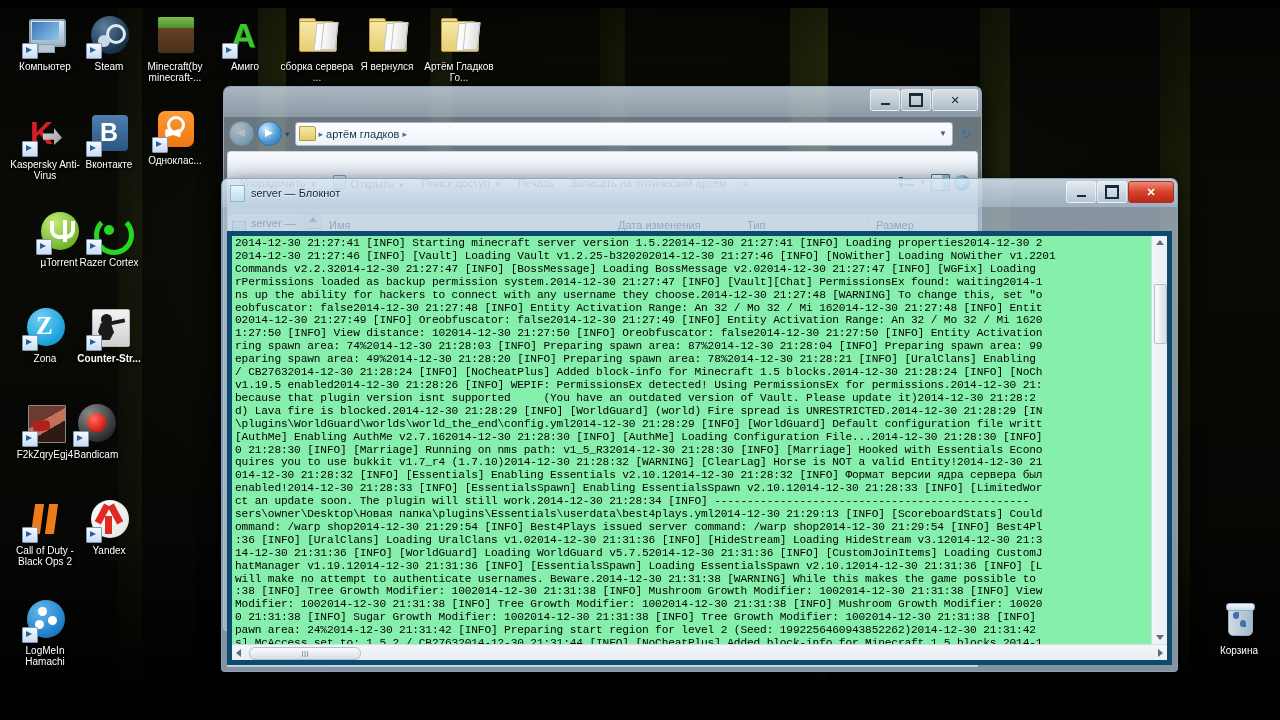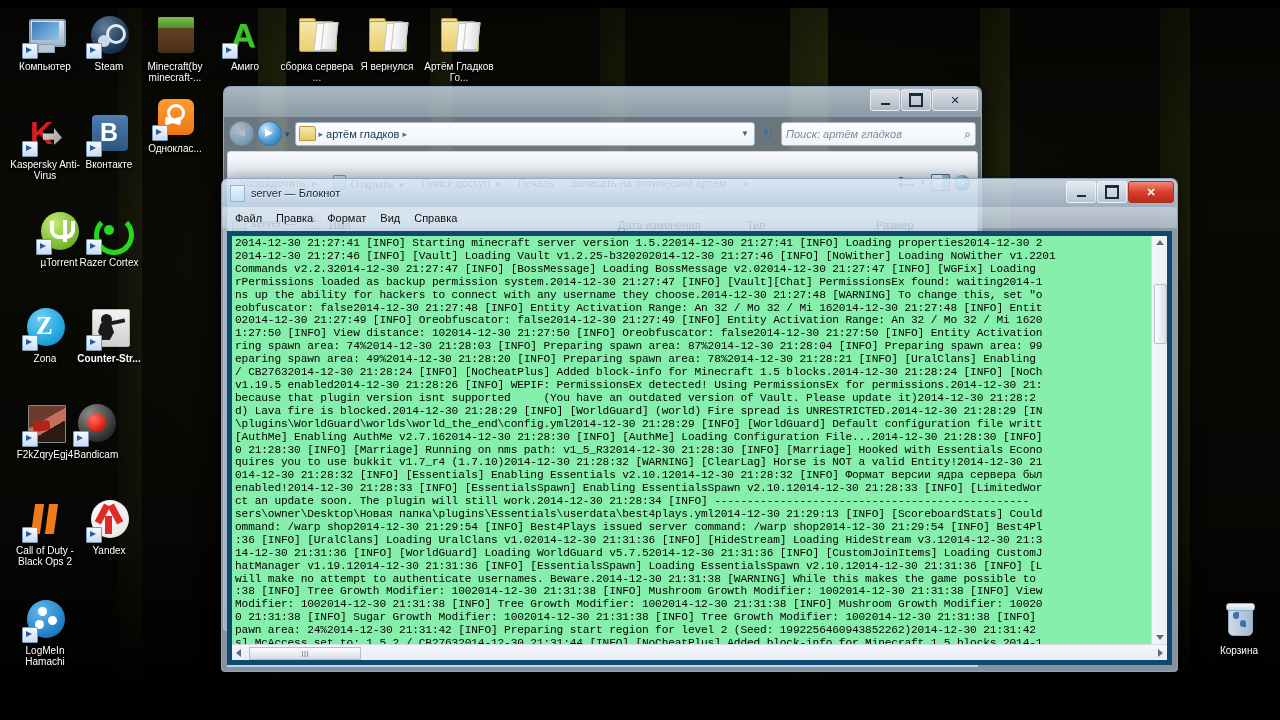--- a/index.html
+++ b/index.html
@@ -451,21 +451,21 @@
   .hscroll .arrow-l, .hscroll .arrow-r {
     position: absolute; top: 4px; width: 0; height: 0;
     border-top: 4px solid transparent; border-bottom: 4px solid transparent;
   }
   .hscroll .arrow-l { left: 4px; border-right: 5px solid #56707f; }
   .hscroll .arrow-r { right: 4px; border-left: 5px solid #56707f; }
   .hscroll .thumb {
     position: absolute; top: 2px; left: 17px;
     width: 110px; height: 11px;
     background: linear-gradient(to bottom,#fdfdfd,#d6dee6);
-    border: 1px solid #b4c1cd; border-radius: 0;
+    border: 1px solid #b4c1cd; border-radius: 6px;
     display: flex; align-items: center; justify-content: center;
     font-size: 9px; color: #7d8a96;
   }
 </style>
 </head>
 <body>
 
 <div id="screen">
 
   <div id="wallpaper"></div>
@@ -542,21 +542,21 @@
         <div class="dlabel">Kaspersky Anti-Virus</div>
       </div>
       <div class="dicon" style="left: 70px; top: 112px;">
         <div class="glyph">
           <span class="sq" style="background:linear-gradient(#4e7fb0,#2b5580);border-radius:4px"></span>
           <span style="position:absolute;left:13px;top:7px;font-size:25px;font-weight:bold;color:#fff;font-family:'Liberation Sans',sans-serif;line-height:26px">В</span>
           <span class="shortcut-arrow"></span>
         </div>
         <div class="dlabel">Вконтакте</div>
       </div>
-      <div class="dicon" style="left: 136px; top: 96px;">
+      <div class="dicon" style="left: 136px; top: 108px;">
         <div class="glyph">
           <span class="sq" style="background:linear-gradient(#ff9a33,#ef7713);border-radius:7px"></span>
           <span style="position:absolute;left:14px;top:8px;width:12px;height:12px;border:3px solid #fff;border-radius:50%"></span>
           <span style="position:absolute;left:12px;top:23px;width:16px;height:4px;background:#fff;transform:rotate(18deg)"></span>
           <span style="position:absolute;left:12px;top:23px;width:16px;height:4px;background:#fff;transform:rotate(-18deg)"></span>
           <span class="shortcut-arrow"></span>
         </div>
         <div class="dlabel">Одноклас...</div>
       </div>
       <div class="dicon" style="left: 20px; top: 210px;">
@@ -669,24 +669,20 @@
       <div class="navdrop">▾</div>
       <div class="addressbar">
         <div class="addr-folder"></div>
         <span class="crumb-sep">▸</span>
         <span class="addr-text">артём гладков</span>
         <span class="crumb-sep">▸</span>
         <span class="addr-spacer"></span>
         <span class="addr-caret">▼</span>
       </div>
       <div class="refresh-btn">↻</div>
-      <div class="searchbox">
-        <span>Поиск: артём гладков</span>
-        <span class="mag">⌕</span>
-      </div>
     </div>
 
     <div class="cmdbar" id="explorer-toolbar">
         <div class="cmd"><span>Упорядочить</span><span class="ar">▼</span></div>
         <div class="cmd"><span class="cmd-ico"></span><span>Открыть</span><span class="ar">▼</span></div>
         <div class="cmd"><span>Поиск доступ</span><span class="ar">▼</span></div>
         <div class="cmd"><span>Печать</span></div>
         <div class="cmd"><span>Записать на оптический артём</span></div>
         <div class="cmd"><span>»</span></div>
         <div class="cmd-right">
@@ -728,27 +724,20 @@
         <div class="wbtn">
             <span class="mn"></span>
           </div>
         <div class="wbtn">
             <span class="mx"></span>
           </div>
         <div class="wbtn close">✕</div>
       </div>
     </div>
 
-    <div class="menubar" id="notepad-menubar">
-        <span class="mi">Файл</span>
-        <span class="mi">Правка</span>
-        <span class="mi">Формат</span>
-        <span class="mi">Вид</span>
-        <span class="mi">Справка</span>
-      </div>
 
     <div class="textarea-wrap">
       <div class="textrow">
         <div class="textcontent">2014-12-30 21:27:41 [INFO] Starting minecraft server version 1.5.22014-12-30 21:27:41 [INFO] Loading properties2014-12-30 2
 2014-12-30 21:27:46 [INFO] [Vault] Loading Vault v1.2.25-b320202014-12-30 21:27:46 [INFO] [NoWither] Loading NoWither v1.2201
 Commands v2.2.32014-12-30 21:27:47 [INFO] [BossMessage] Loading BossMessage v2.02014-12-30 21:27:47 [INFO] [WGFix] Loading
 rPermissions loaded as backup permission system.2014-12-30 21:27:47 [INFO] [Vault][Chat] PermissionsEx found: waiting2014-1
 ns up the ability for hackers to connect with any username they choose.2014-12-30 21:27:48 [WARNING] To change this, set "o
 eobfuscator: false2014-12-30 21:27:48 [INFO] Entity Activation Range: An 32 / Mo 32 / Mi 162014-12-30 21:27:48 [INFO] Entit
 02014-12-30 21:27:49 [INFO] Oreobfuscator: false2014-12-30 21:27:49 [INFO] Entity Activation Range: An 32 / Mo 32 / Mi 1620

